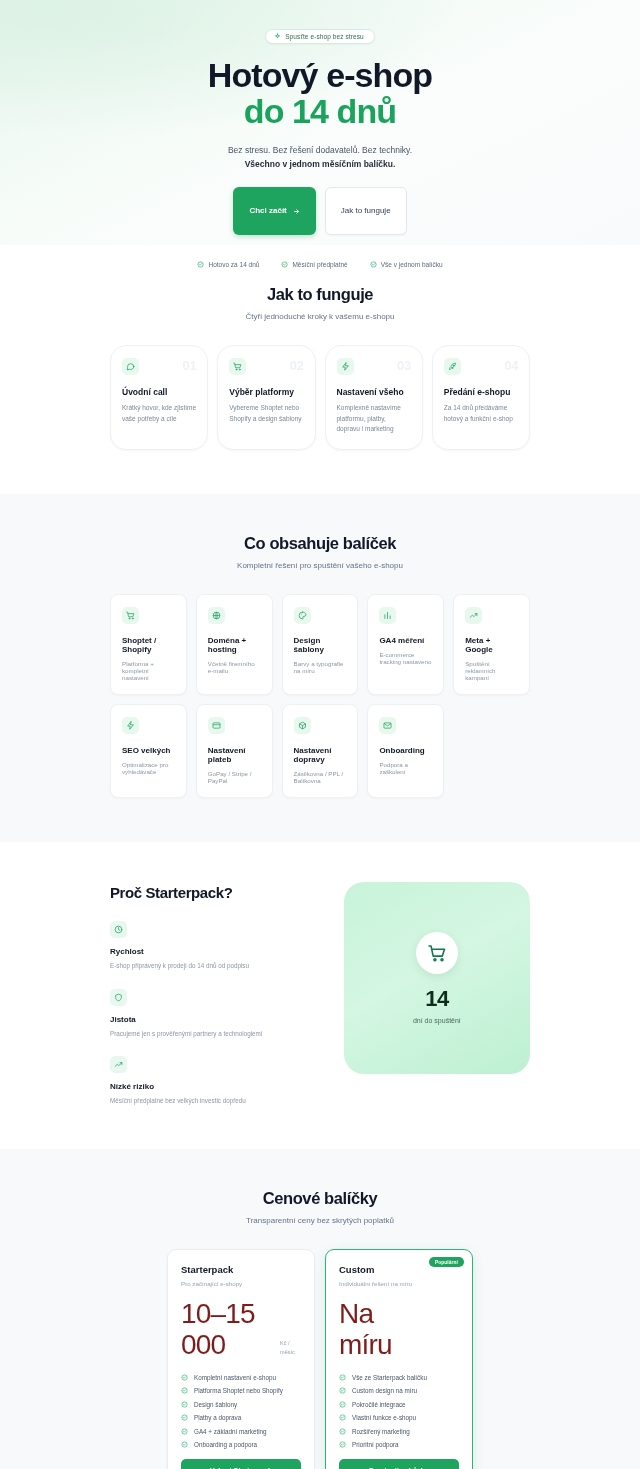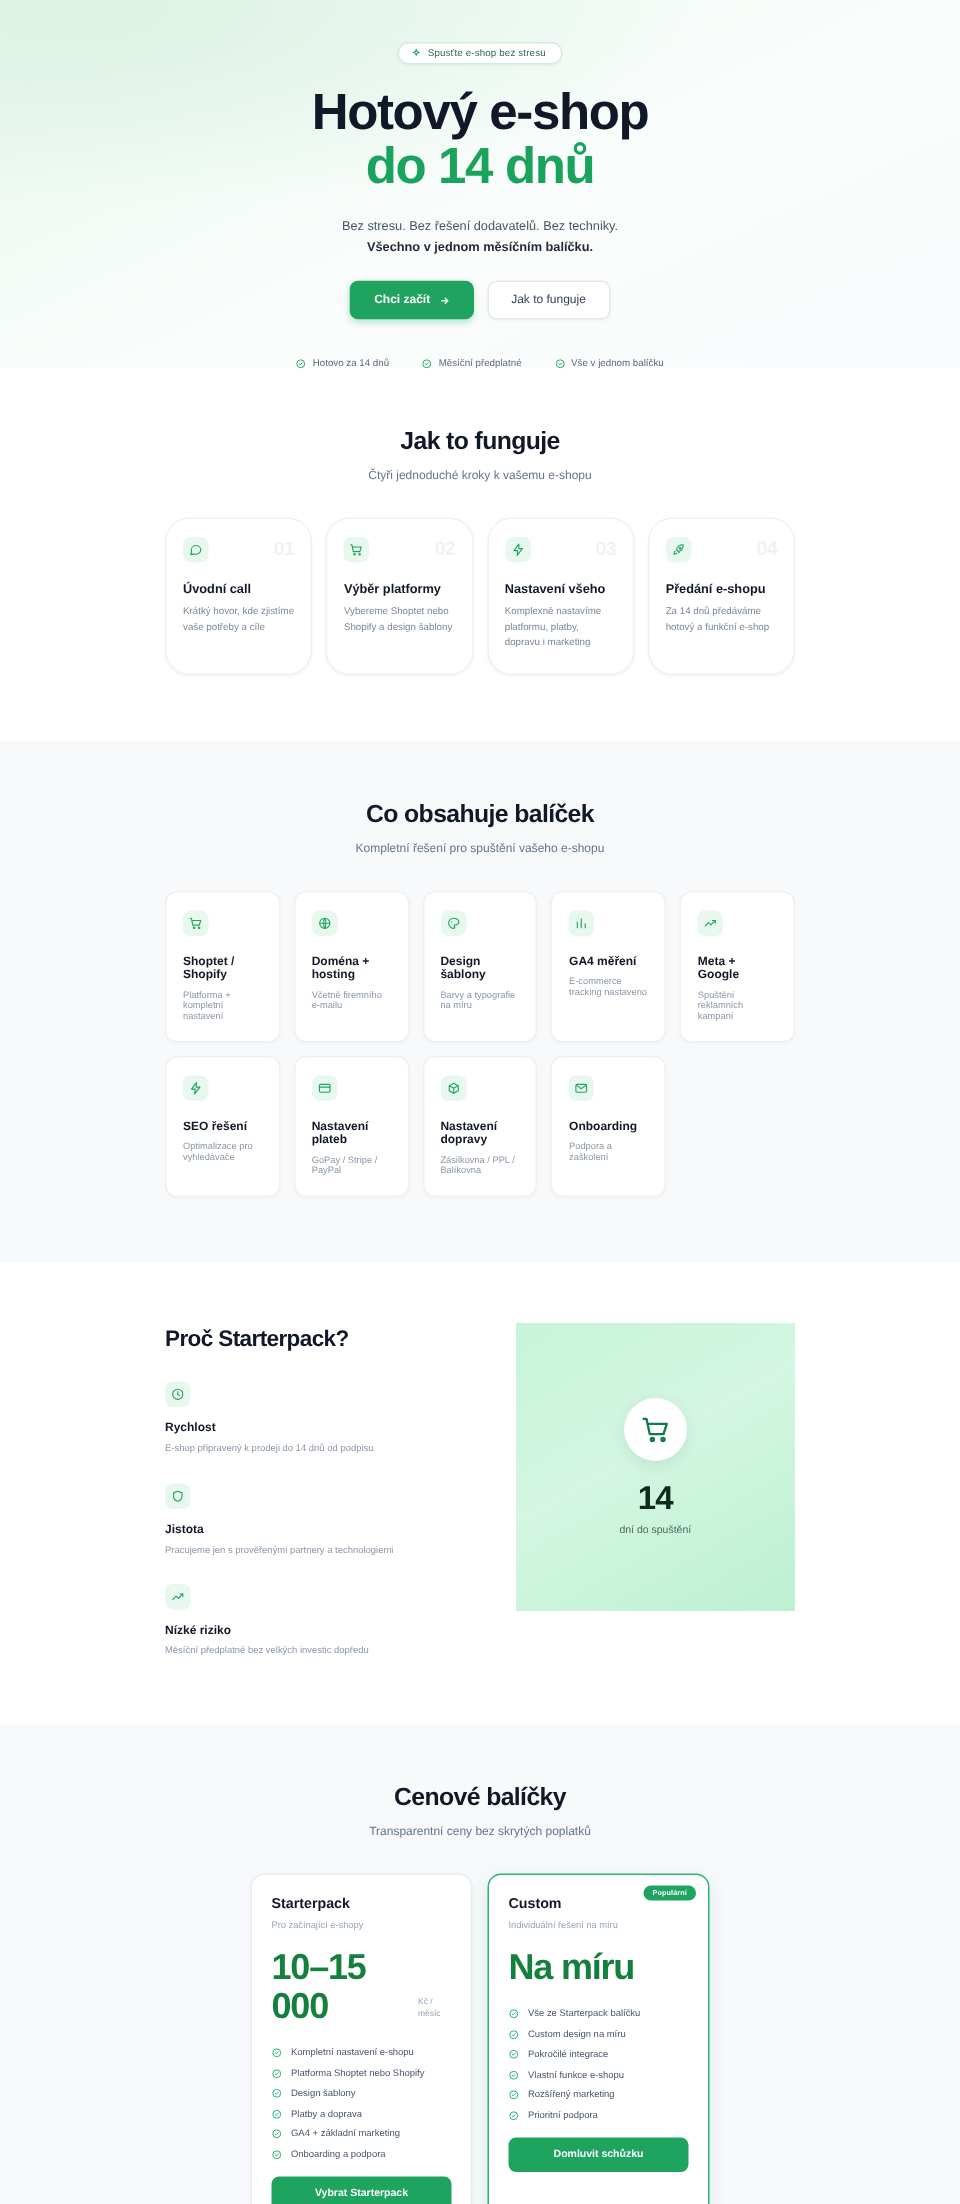--- a/index.html
+++ b/index.html
@@ -50,21 +50,21 @@
     font-size: 8.5px;
     line-height: 1.65;
     color: #475569;
   }
   .hero-sub b { font-weight: 700; color: #1f2937; display: block; }
   .hero-cta { margin-top: 16px; display: flex; justify-content: center; gap: 9px; }
   .btn {
     font-family: inherit;
     font-size: 8px;
     border-radius: 6px;
-    padding: 8px 15px;
+    padding: 19px 15px;
     cursor: pointer;
     border: 1px solid transparent;
     display: inline-flex;
     align-items: center;
     gap: 6px;
     line-height: 1;
   }
   .btn-primary {
     background: #1ea45f;
     color: #ffffff;
@@ -147,21 +147,21 @@
   .why { display: flex; gap: 16px; align-items: flex-start; }
   .why-left { width: 228px; padding-top: 2px; }
   .why-left h2 { font-size: 15px; font-weight: 800; letter-spacing: -.4px; color: #111827; }
   .why-list { margin-top: 20px; }
   .why-item { display: flex; gap: 9px; margin-bottom: 18px; flex-direction: column; }
   .why-item:last-child { margin-bottom: 0; }
   .why-item h4 { font-size: 8px; font-weight: 700; color: #111827; }
   .why-item p { margin-top: 5px; font-size: 6.3px; color: #8a97a5; line-height: 1.5; }
   .why-card {
     width: 195px; height: 192px;
-    border-radius: 0;
+    border-radius: 20px;
     background: linear-gradient(150deg, #c8f3da 0%, #d4f6e2 45%, #bdf0d2 100%);
     display: flex; flex-direction: column;
     align-items: center; justify-content: center;
   }
   .why-circle {
     width: 42px; height: 42px; border-radius: 50%;
     background: #ffffff;
     display: flex; align-items: center; justify-content: center;
     box-shadow: 0 3px 10px rgba(16,80,48,.10);
   }
@@ -184,21 +184,21 @@
   .pop-badge {
     position: absolute; top: 7px; right: 8px;
     background: #1ea45f; color: #fff;
     font-size: 4.8px; font-weight: 700;
     padding: 2.5px 6px; border-radius: 999px;
     letter-spacing: .1px;
   }
   .price h3 { font-size: 9.5px; font-weight: 700; color: #111827; }
   .price .p-sub { margin-top: 5px; font-size: 6.2px; color: #94a3b8; }
   .p-amount { margin-top: 12px; display: flex; align-items: flex-end; gap: 7px; }
-  .p-amount .val { font-size: 24px; font-weight: 700; letter-spacing: -.8px; color: #15803d; line-height: 1.08; max-width: 92px; }
+  .p-amount .val { font-size: 28px; font-weight: 400; letter-spacing: -.8px; color: #7f1d1d; line-height: 1.08; max-width: 92px; }
   .p-amount .unit { font-size: 5.6px; color: #94a3b8; line-height: 1.5; padding-bottom: 4px; }
   .p-list { margin-top: 14px; }
   .p-list li { list-style: none; display: flex; align-items: center; gap: 6px; margin-bottom: 6.5px; font-size: 6.3px; color: #475569; }
   .p-list svg { width: 7px; height: 7px; color: #22b26c; flex: none; }
   .p-btn {
     margin-top: 11px;
     display: block; width: 100%;
     background: #1ea45f; color: #ffffff;
     font-family: inherit; font-size: 7px; font-weight: 600;
     border: none; border-radius: 5px;
@@ -386,21 +386,21 @@
           </span>
         <h3>Meta + Google</h3>
         <p>Spuštění reklamních kampaní</p>
       </div>
       <div class="fcard">
         <span class="ibox">
             <svg viewBox="0 0 24 24" fill="none" stroke="currentColor" stroke-width="2" stroke-linecap="round" stroke-linejoin="round">
               <path d="M13 2L4.5 13.5H11l-1 8.5L19.5 10H13z"></path>
             </svg>
           </span>
-        <h3>SEO řešení</h3>
+        <h3>SEO velkých</h3>
         <p>Optimalizace pro vyhledávače</p>
       </div>
 
       <div class="fcard">
         <span class="ibox">
             <svg viewBox="0 0 24 24" fill="none" stroke="currentColor" stroke-width="2">
               <rect x="2.5" y="5" width="19" height="14" rx="2.4"></rect>
               <path d="M2.5 10h19"></path>
             </svg>
           </span>

